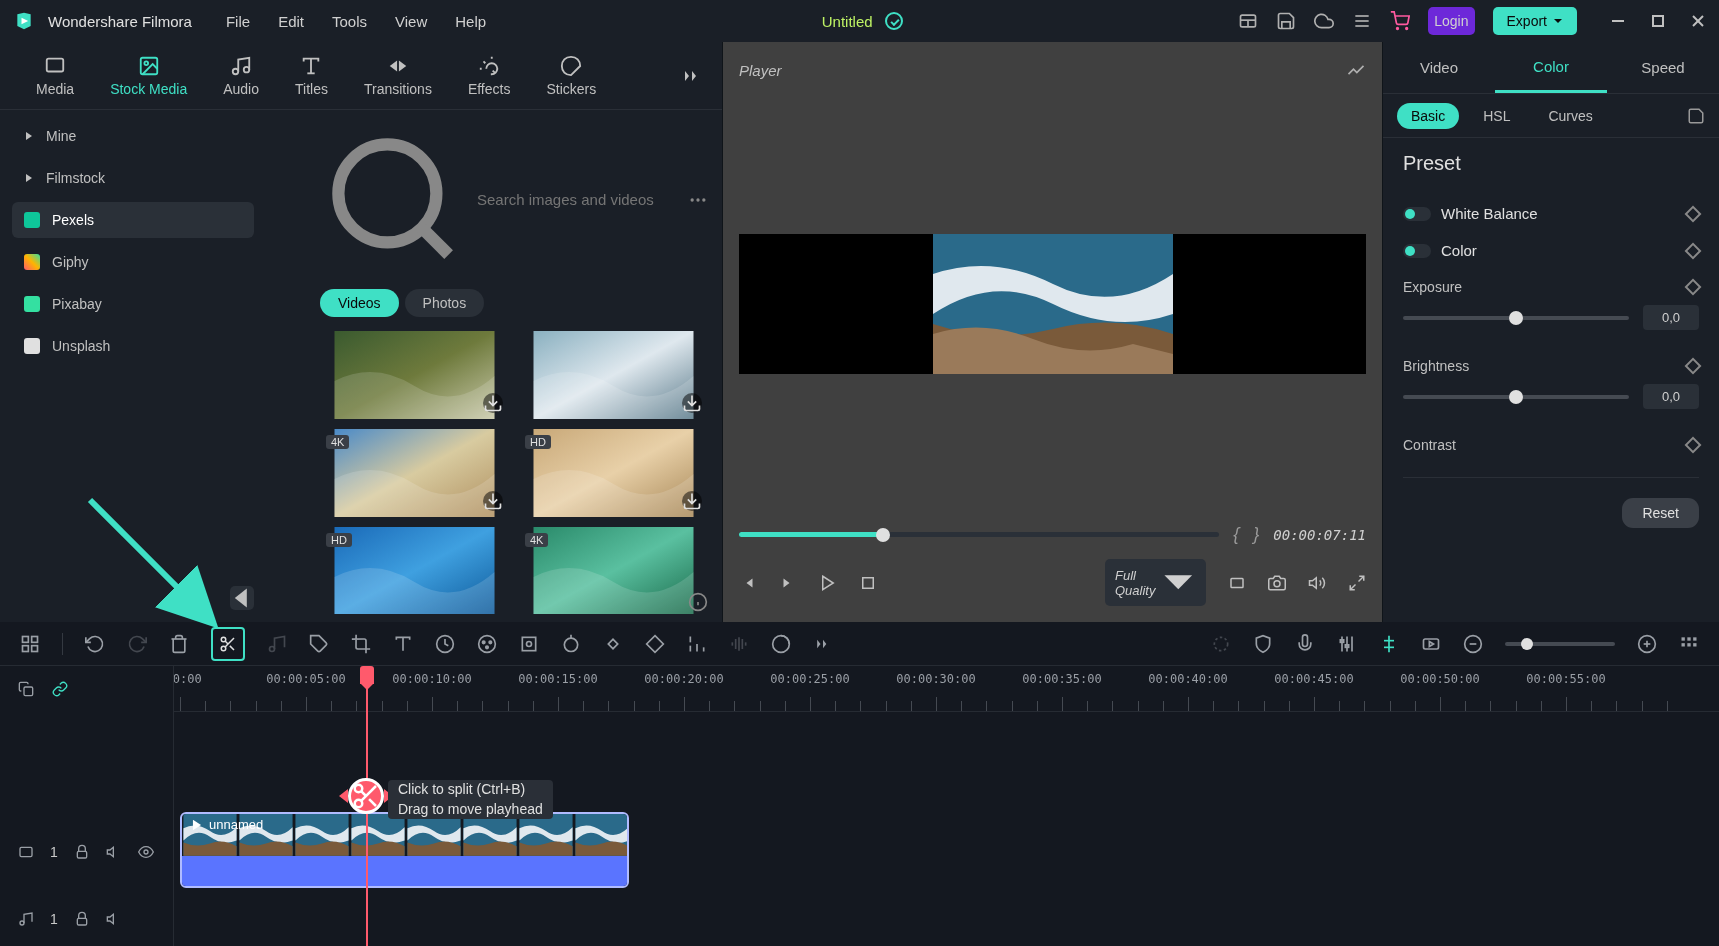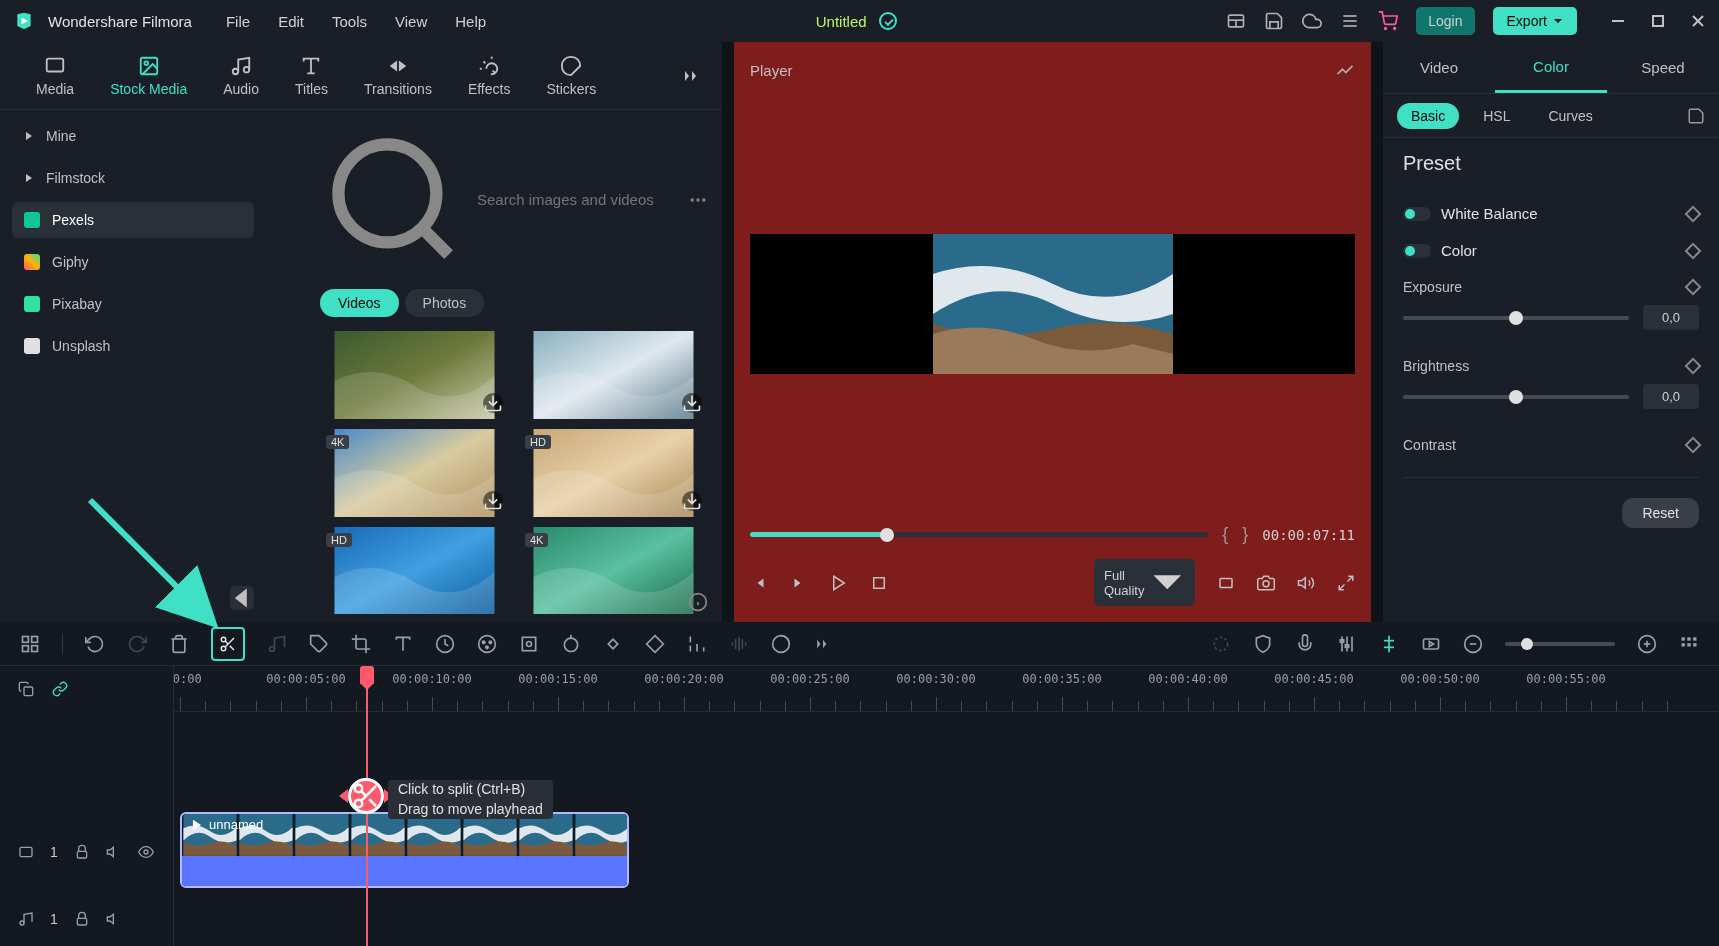--- a/index.html
+++ b/index.html
@@ -20,21 +20,21 @@
 .logo-icon { width: 20px; height: 20px; }
 .app-name { font-size: 15px; color: #e0e0e0; margin-right: 20px; }
 .menu { display: flex; gap: 28px; }
 .menu-item { color: #d0d0d0; cursor: pointer; font-size: 15px; }
 .titlebar-center { flex: 1; display: flex; justify-content: center; align-items: center; gap: 12px; }
 .doc-title { color: #bef264; font-size: 15px; }
 .check-icon { width:18px; height:18px; border:2px solid #3fe0c5; border-radius:50%; position:relative; }
 .check-icon::after { content:''; position:absolute; left:4px; top:5px; width:6px; height:3px; border-left:2px solid #3fe0c5; border-bottom:2px solid #3fe0c5; transform:rotate(-45deg); }
 .titlebar-right { display:flex; align-items:center; gap:18px; }
 .tb-icon { width:20px; height:20px; color:#b0b0b0; cursor:pointer; }
-.login-btn { background:#0f766e; border-radius:5px; padding:6px 12px; color:#d0d0d0; cursor:pointer; font-size:14px; }
+.login-btn { background:#6d28d9; border-radius:5px; padding:6px 6px; color:#d0d0d0; cursor:pointer; font-size:14px; }
 .export-btn { background:#3fe0c5; color:#0a0a0a; border-radius:5px; padding:6px 14px; font-weight:500; cursor:pointer; display:flex; align-items:center; gap:6px; font-size:14px; }
 .win-controls { display:flex; gap:26px; margin-left:16px; }
 .win-ctrl { width:14px; height:14px; cursor:pointer; color:#c0c0c0; }
 
 .main-area {
   display:flex; height: 580px;
 }
 .media-panel {
   width: 722px; background:#1a1f27;
   display:flex; flex-direction:column;
@@ -67,21 +67,21 @@
 .filter-tabs { display:flex; gap:6px; padding: 8px 0; }
 .filter-tab { padding:6px 18px; border-radius:16px; background:#2a3038; cursor:pointer; font-size:14px; color:#c0c0c0; }
 .filter-tab.active { background:#3fe0c5; color:#0a0a0a; font-weight:500; }
 .thumb-grid { display:grid; grid-template-columns: 1fr 1fr; gap:10px; padding:6px 0; overflow-y:auto; }
 .thumb { position:relative; height:88px; border-radius:4px; overflow:hidden; cursor:pointer; }
 .thumb-img { width:100%; height:100%; }
 .thumb-badge { position:absolute; top:6px; left:6px; background:#3a3f47; color:#e0e0e0; font-size:11px; padding:1px 5px; border-radius:3px; }
 .thumb-dl { position:absolute; bottom:6px; right:6px; width:20px; height:20px; background:rgba(0,0,0,0.5); border-radius:50%; display:flex; align-items:center; justify-content:center; color:#e0e0e0; }
 .info-icon { position:absolute; bottom:10px; right:14px; width:20px; height:20px; color:#888; cursor:pointer; }
 
-.player-panel { flex:1; background:#7f1d1d; padding: 0 16px 12px 16px; display:flex; flex-direction:column; margin: 0 12px; }
+.player-panel { flex:1; background:#404040; padding: 0 16px 12px 16px; display:flex; flex-direction:column; margin: 0 1px; font-style: italic; }
 .player-header { height:56px; display:flex; align-items:center; justify-content:space-between; }
 .player-title { font-size:15px; color:#c0c0c0; }
 .player-view { flex:1; background:#000; display:flex; align-items:center; justify-content:center; margin:0 auto; width:240px; }
 .preview-box { width:240px; height:140px; }
 .player-progress { display:flex; align-items:center; gap:14px; padding: 14px 0 10px; }
 .progress-track { flex:1; height:5px; background:#2a3038; border-radius:3px; position:relative; }
 .progress-fill { position:absolute; height:100%; background:#3fe0c5; border-radius:3px; width:30%; }
 .progress-thumb { position:absolute; left:30%; top:50%; transform:translate(-50%,-50%); width:14px; height:14px; background:#e0e0e0; border-radius:50%; }
 .brace { color:#999; font-size:18px; cursor:pointer; }
 .timecode { color:#d0d0d0; font-size:14px; font-family:monospace; }

